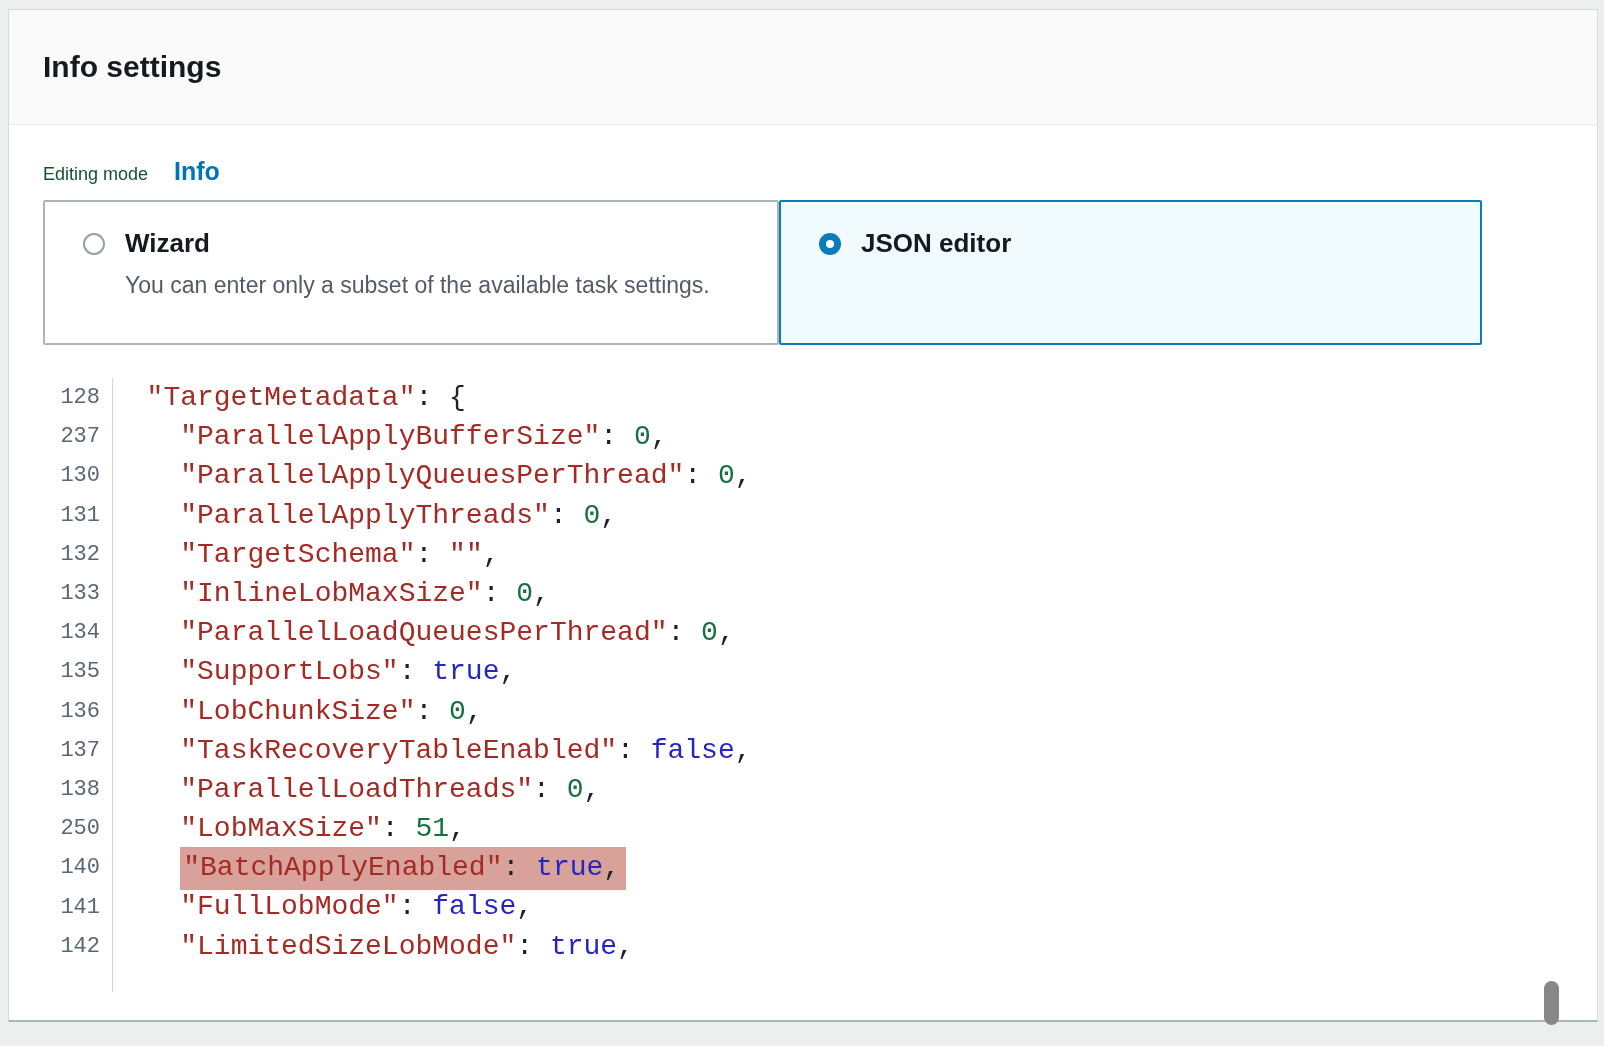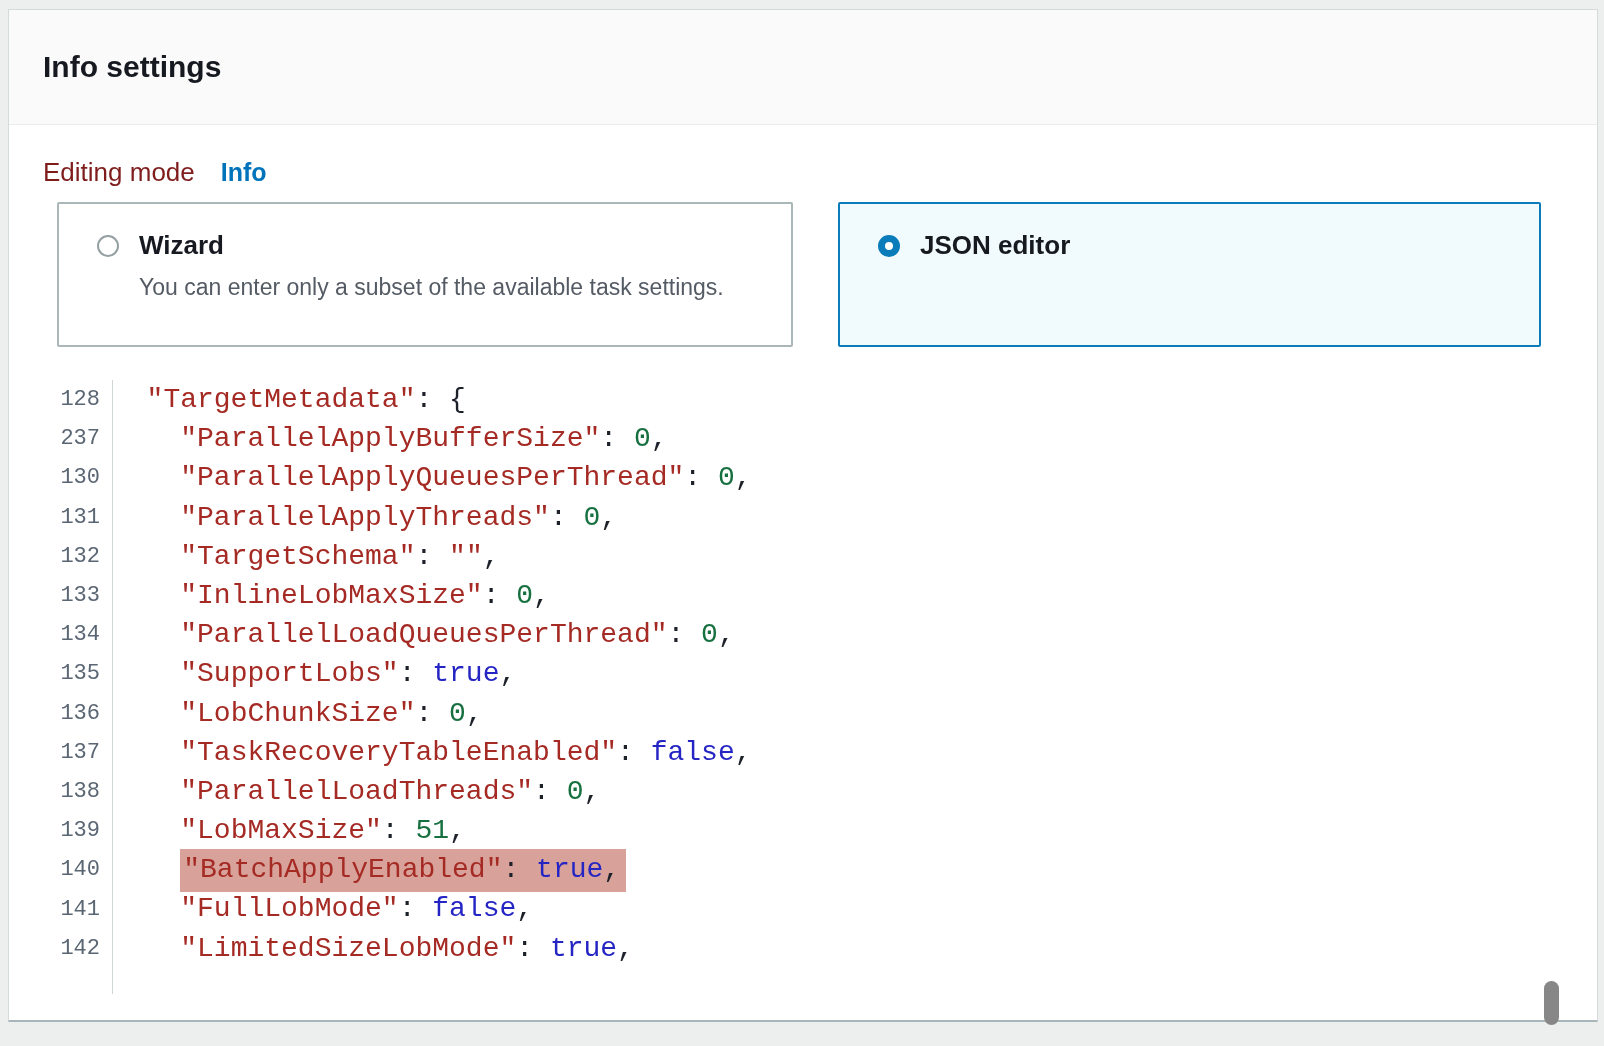--- a/index.html
+++ b/index.html
@@ -15,24 +15,24 @@
     height: 115px; background: #fafafa; border-bottom: 1px solid #eaeded;
     display: flex; align-items: center; padding-left: 34px;
   }
   .card-title { font-size: 30px; font-weight: 700; color: #16191f; }
 
   .card-body { position: relative; height: 896px; }
 
   .mode-row {
     margin: 32px 0 14px 34px; display: flex; align-items: baseline;
   }
-  .mode-label { font-size: 26px; color: #7f1d1d; }
+  .mode-label { font-size: 18px; color: #14532d; }
   .info-link { font-size: 25px; font-weight: 700; color: #0073bb; margin-left: 26px; text-decoration: none; cursor: pointer; }
 
-  .tiles { display: flex; margin-left: 48px; gap: 45px; }
+  .tiles { display: flex; margin-left: 34px; }
   .tile {
     height: 145px; background: #ffffff; border: 2px solid #aab7b8; border-radius: 2px;
     padding: 26px 20px 0 38px; cursor: pointer;
   }
   .tile.wizard { width: 736px; }
   .tile.selected { width: 703px; border: 2px solid #0a7cba; background: #f1fafd; }
 
   .radio-row { display: flex; align-items: center; gap: 20px; }
   .radio {
     width: 22px; height: 22px; border-radius: 50%; background: #ffffff;
@@ -102,21 +102,21 @@
           <div>237</div>
           <div>130</div>
           <div>131</div>
           <div>132</div>
           <div>133</div>
           <div>134</div>
           <div>135</div>
           <div>136</div>
           <div>137</div>
           <div>138</div>
-          <div>139</div>
+          <div>250</div>
           <div>140</div>
           <div>141</div>
           <div>142</div>
         </div>
       <div class="code" id="code">
           <div class="code-line">  <span><span class="t-key">"TargetMetadata"</span><span class="t-punct">: </span><span class="t-punct">{</span></span></div>
           <div class="code-line">    <span><span class="t-key">"ParallelApplyBufferSize"</span><span class="t-punct">: </span><span class="t-number">0</span><span class="t-punct">,</span></span></div>
           <div class="code-line">    <span><span class="t-key">"ParallelApplyQueuesPerThread"</span><span class="t-punct">: </span><span class="t-number">0</span><span class="t-punct">,</span></span></div>
           <div class="code-line">    <span><span class="t-key">"ParallelApplyThreads"</span><span class="t-punct">: </span><span class="t-number">0</span><span class="t-punct">,</span></span></div>
           <div class="code-line">    <span><span class="t-key">"TargetSchema"</span><span class="t-punct">: </span><span class="t-string">""</span><span class="t-punct">,</span></span></div>

